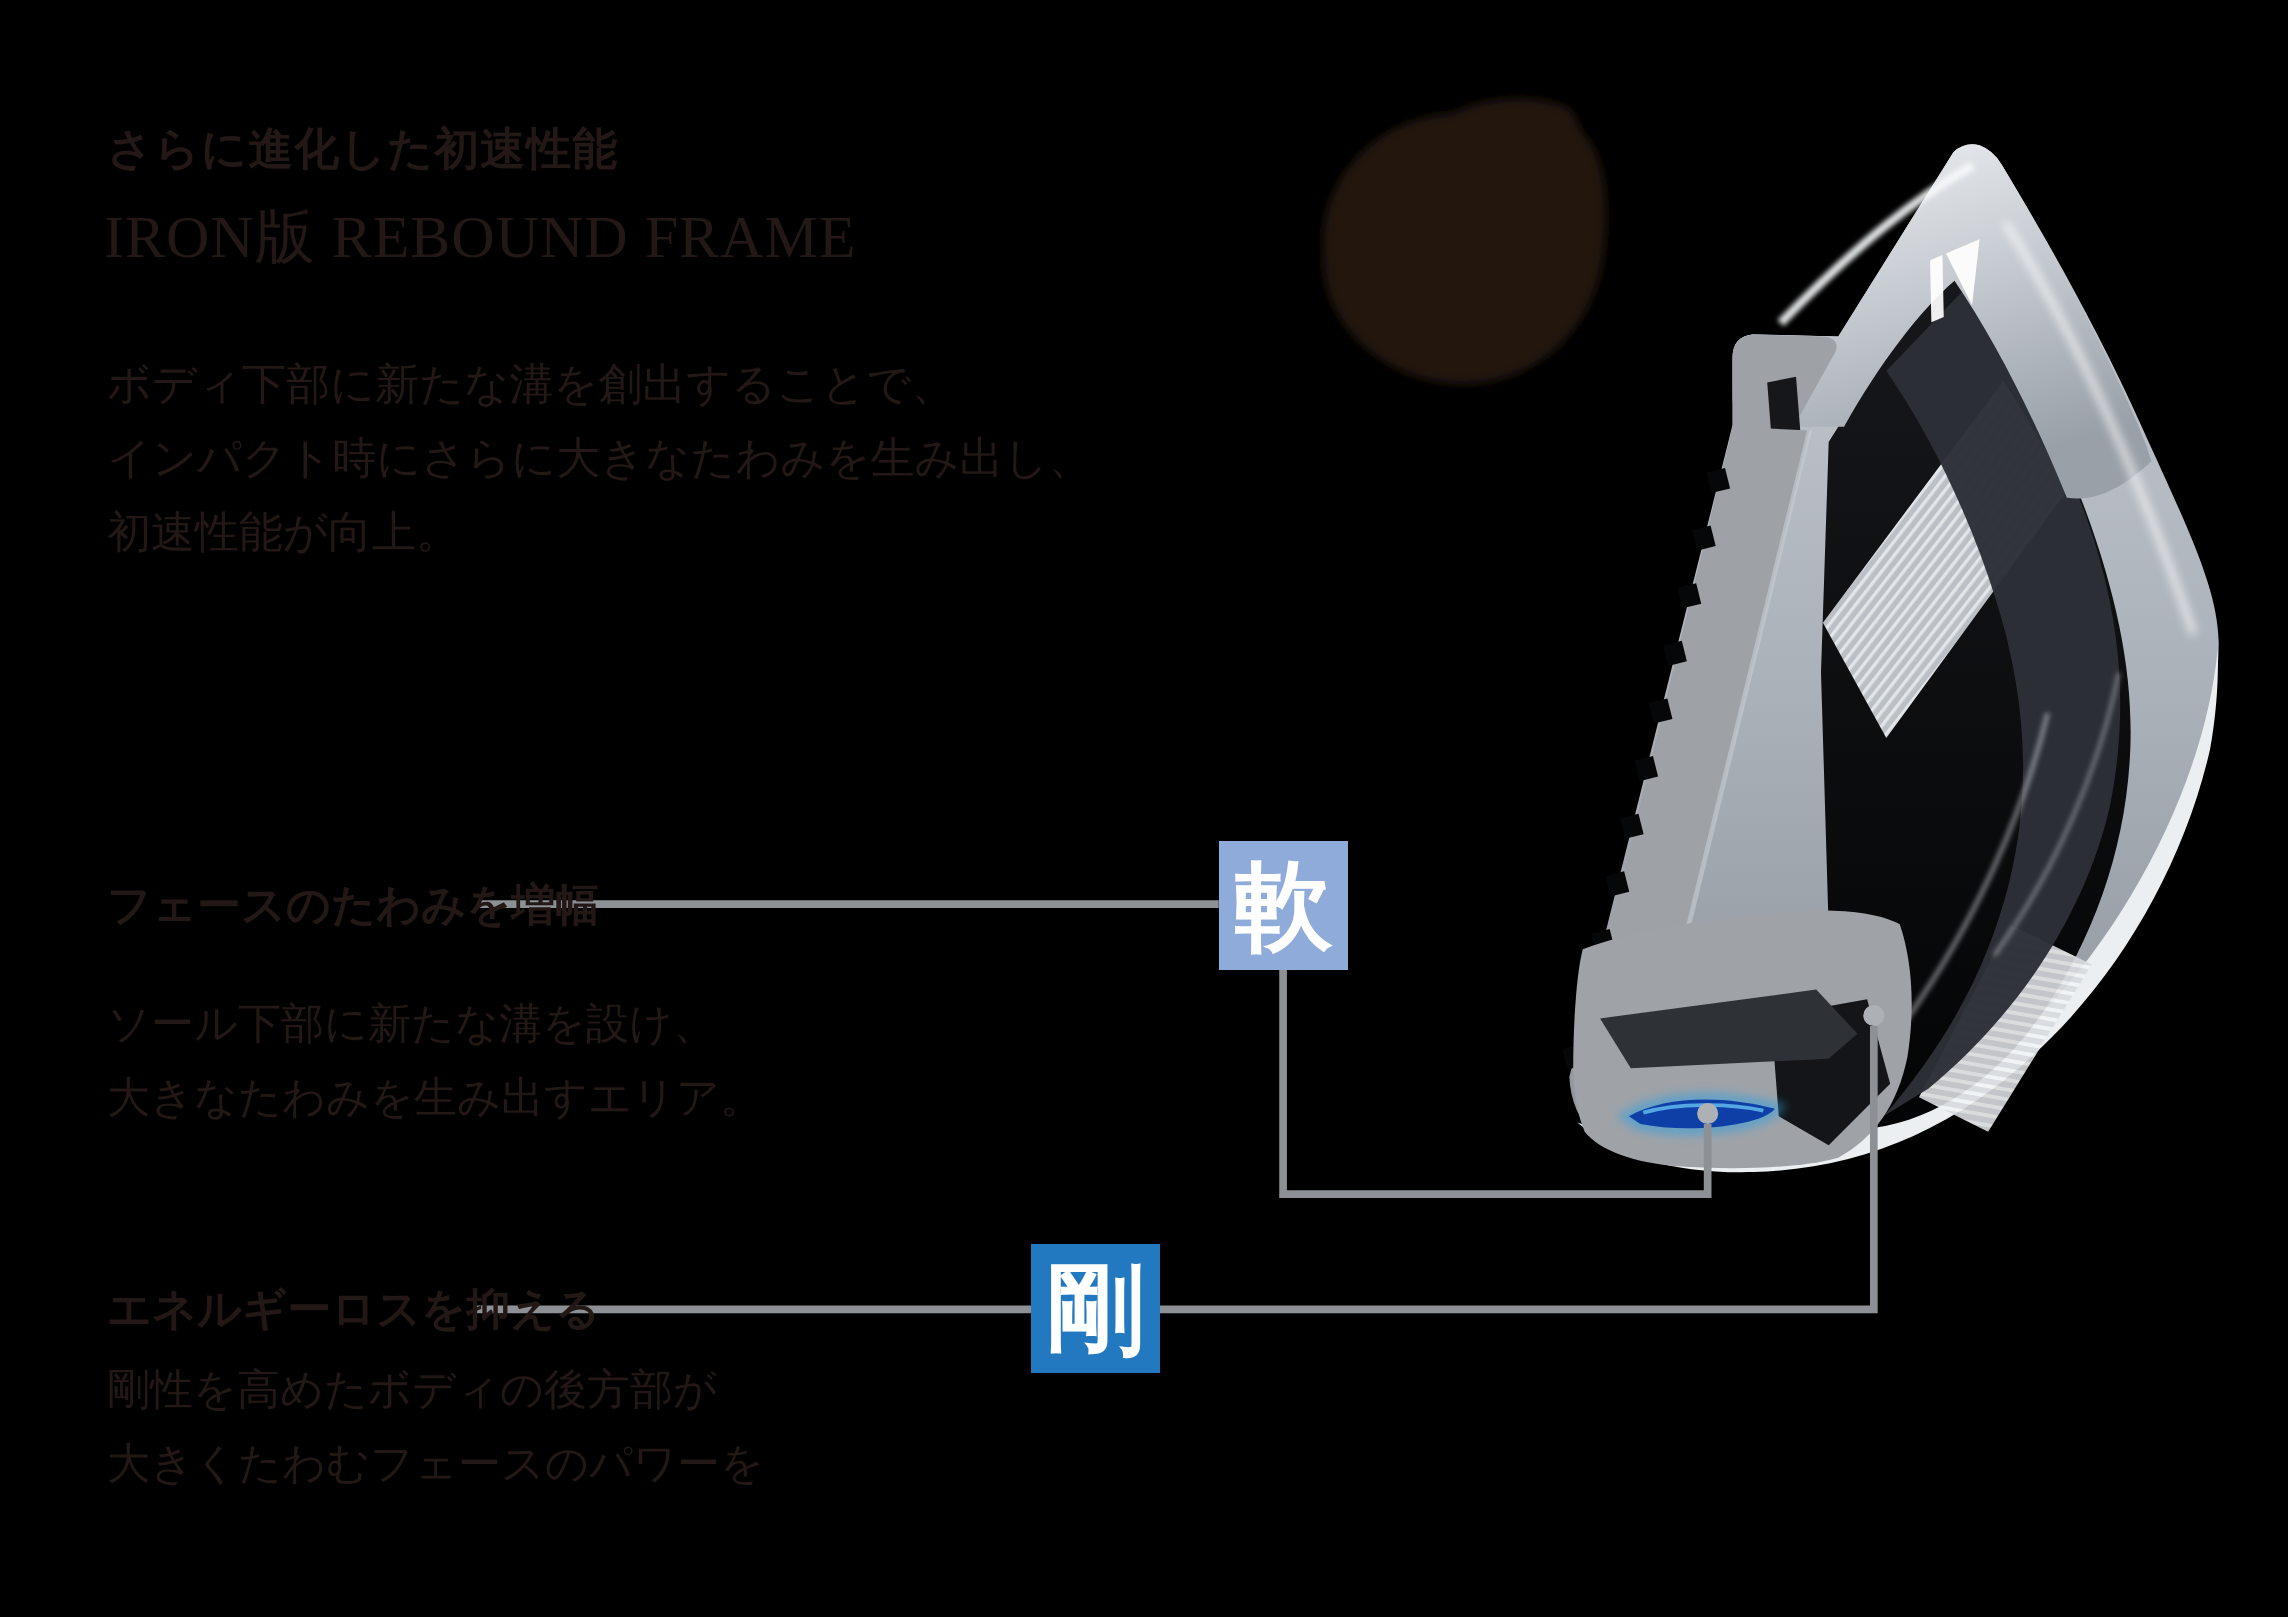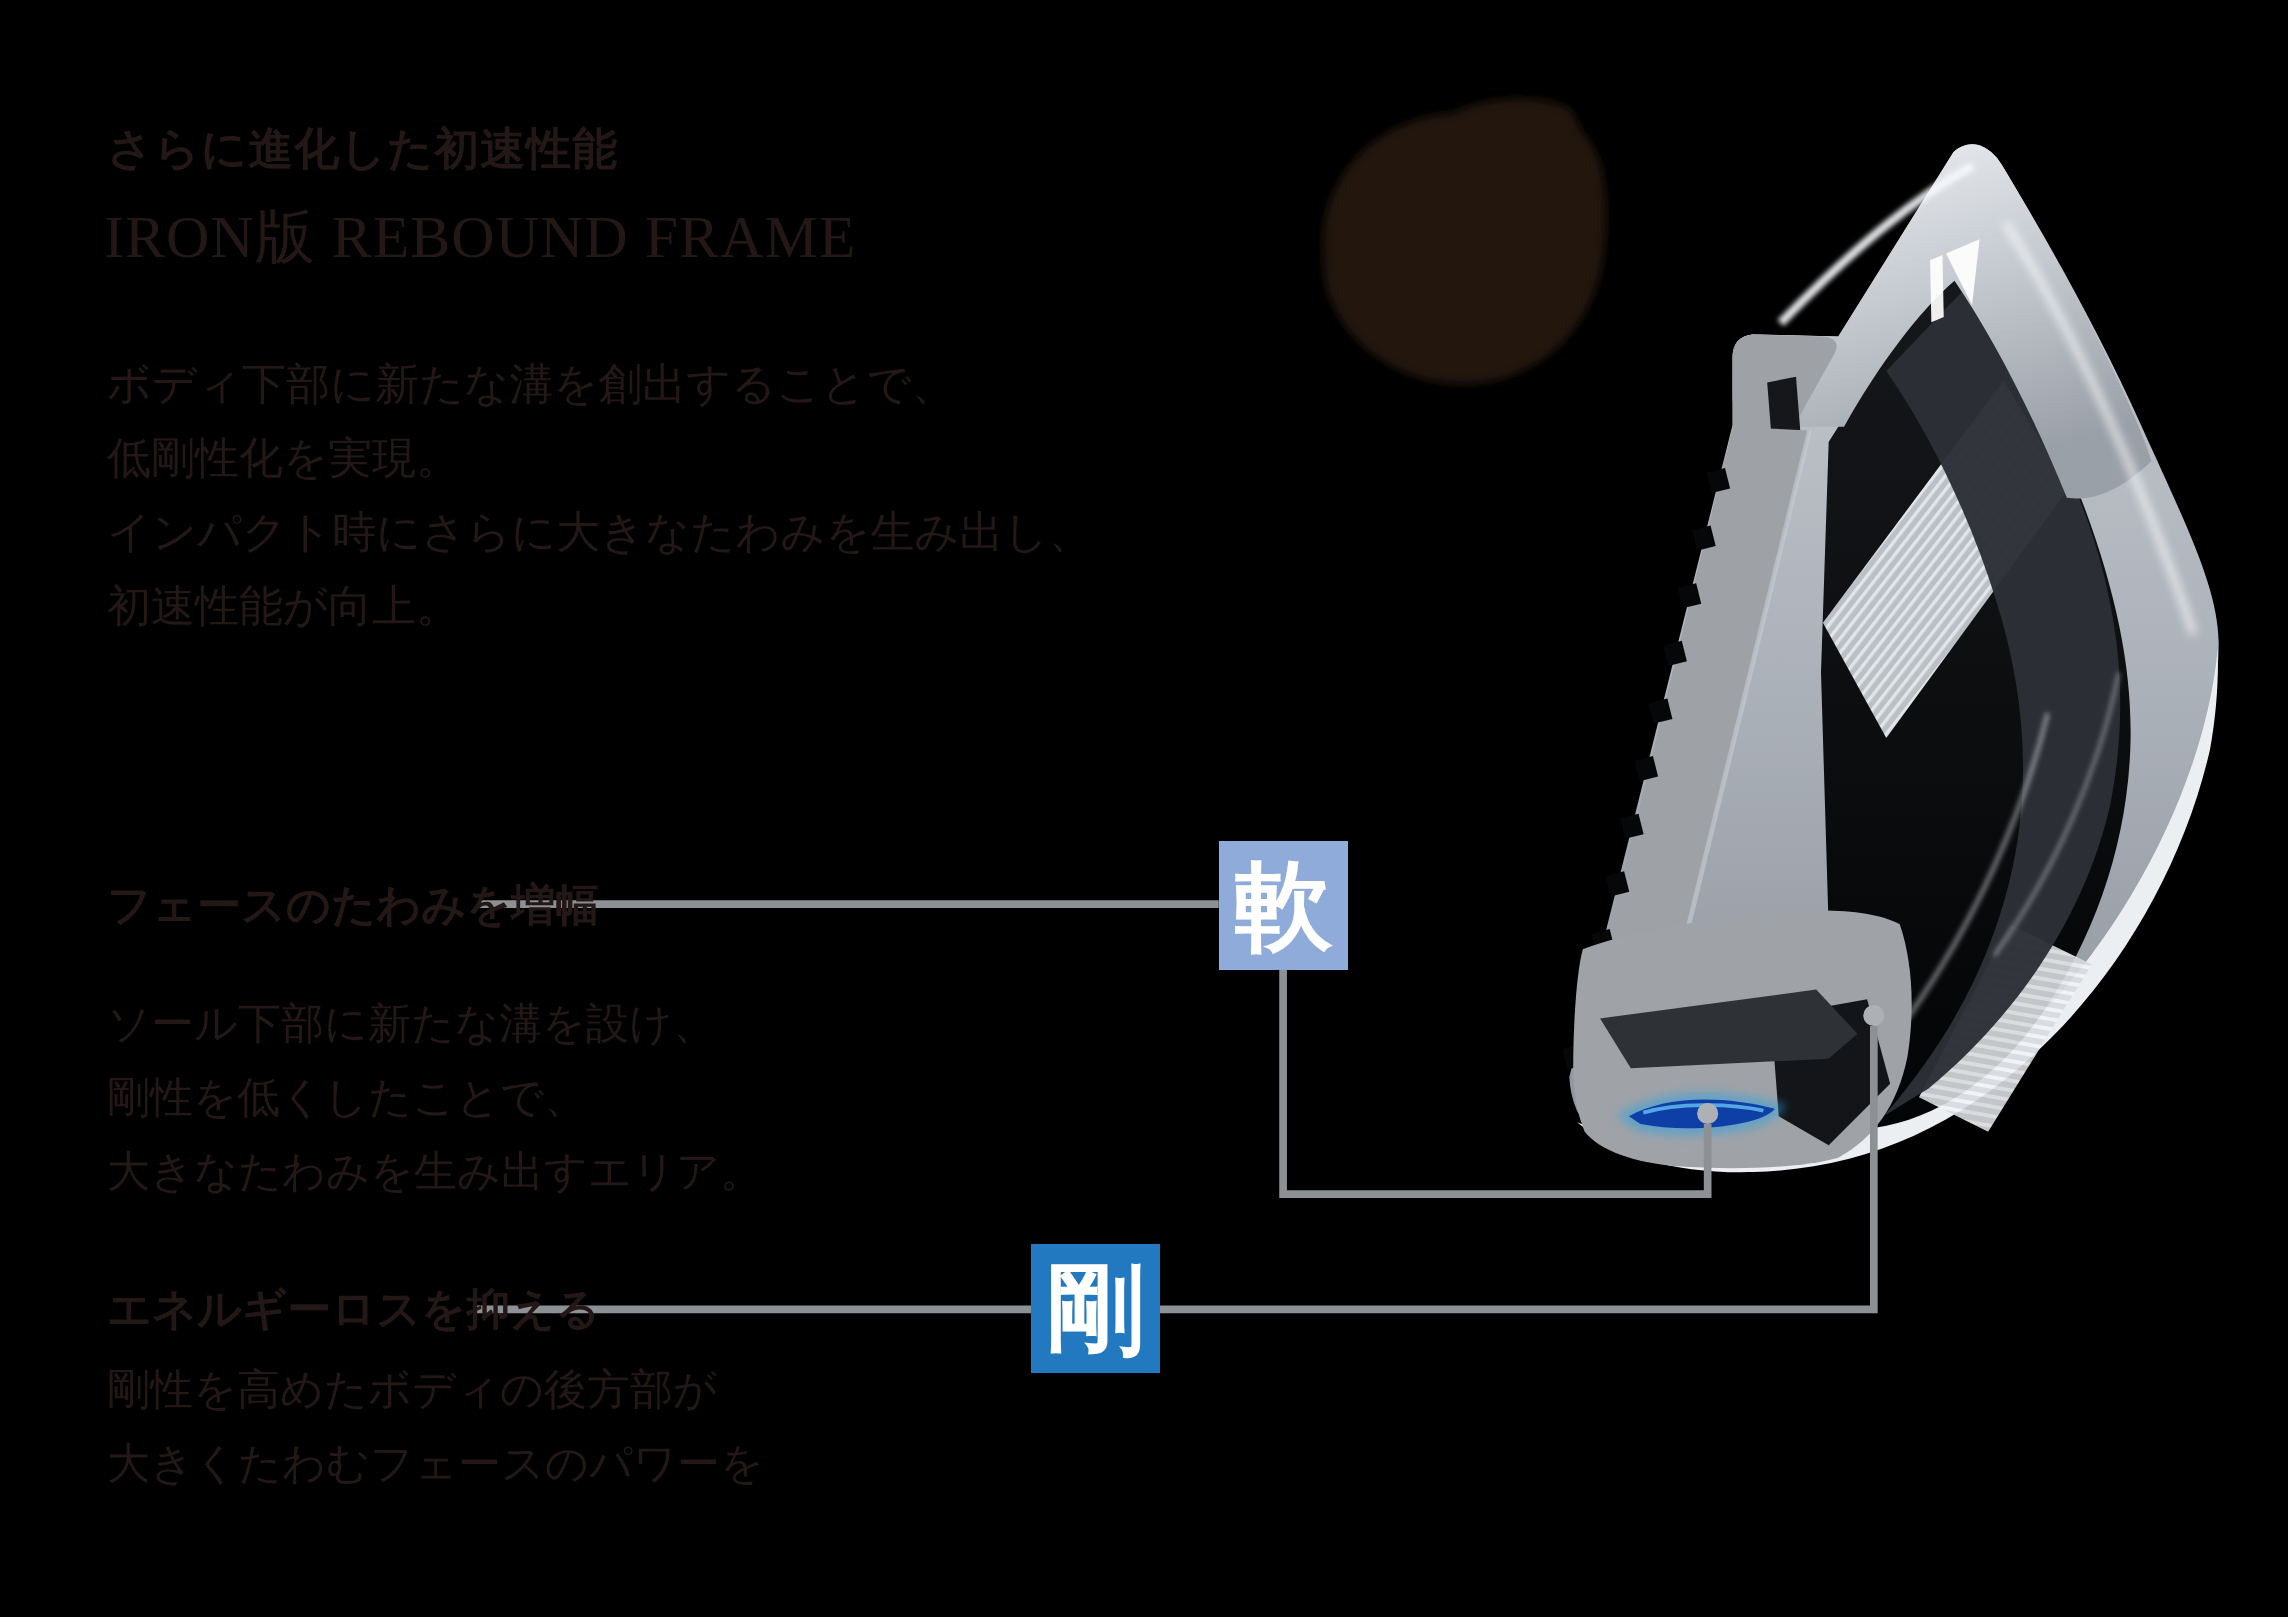--- a/index.html
+++ b/index.html
@@ -156,29 +156,27 @@
     </g>
     <circle cx="1732" cy="1159" r="11" fill="#adb1b6"></circle>
     <circle cx="1905" cy="1057" r="11" fill="#adb1b6"></circle>
   </svg>
 
   <div class="subtitle">さらに進化した初速性能</div>
   <div class="title">IRON版 REBOUND FRAME</div>
 
   <div class="intro para">
     <div>ボディ下部に新たな溝を創出することで、</div>
-    <div>低剛性化を実現。</div>
     <div>インパクト時にさらに大きなたわみを生み出し、</div>
     <div>初速性能が向上。</div>
   </div>
 
   <div class="sec-heading sec-a">フェースのたわみを増幅</div>
   <div class="sec-body sec-a">
     <div>ソール下部に新たな溝を設け、</div>
-    <div>剛性を低くしたことで、</div>
     <div>大きなたわみを生み出すエリア。</div>
   </div>
 
   <div class="sec-heading sec-b">エネルギーロスを抑える</div>
   <div class="sec-body sec-b">
     <div>剛性を高めたボディの後方部が</div>
     <div>大きくたわむフェースのパワーを</div>
   </div>
 
   <div class="badge badge-soft" style="background-color: rgb(143, 171, 217);">軟</div>

